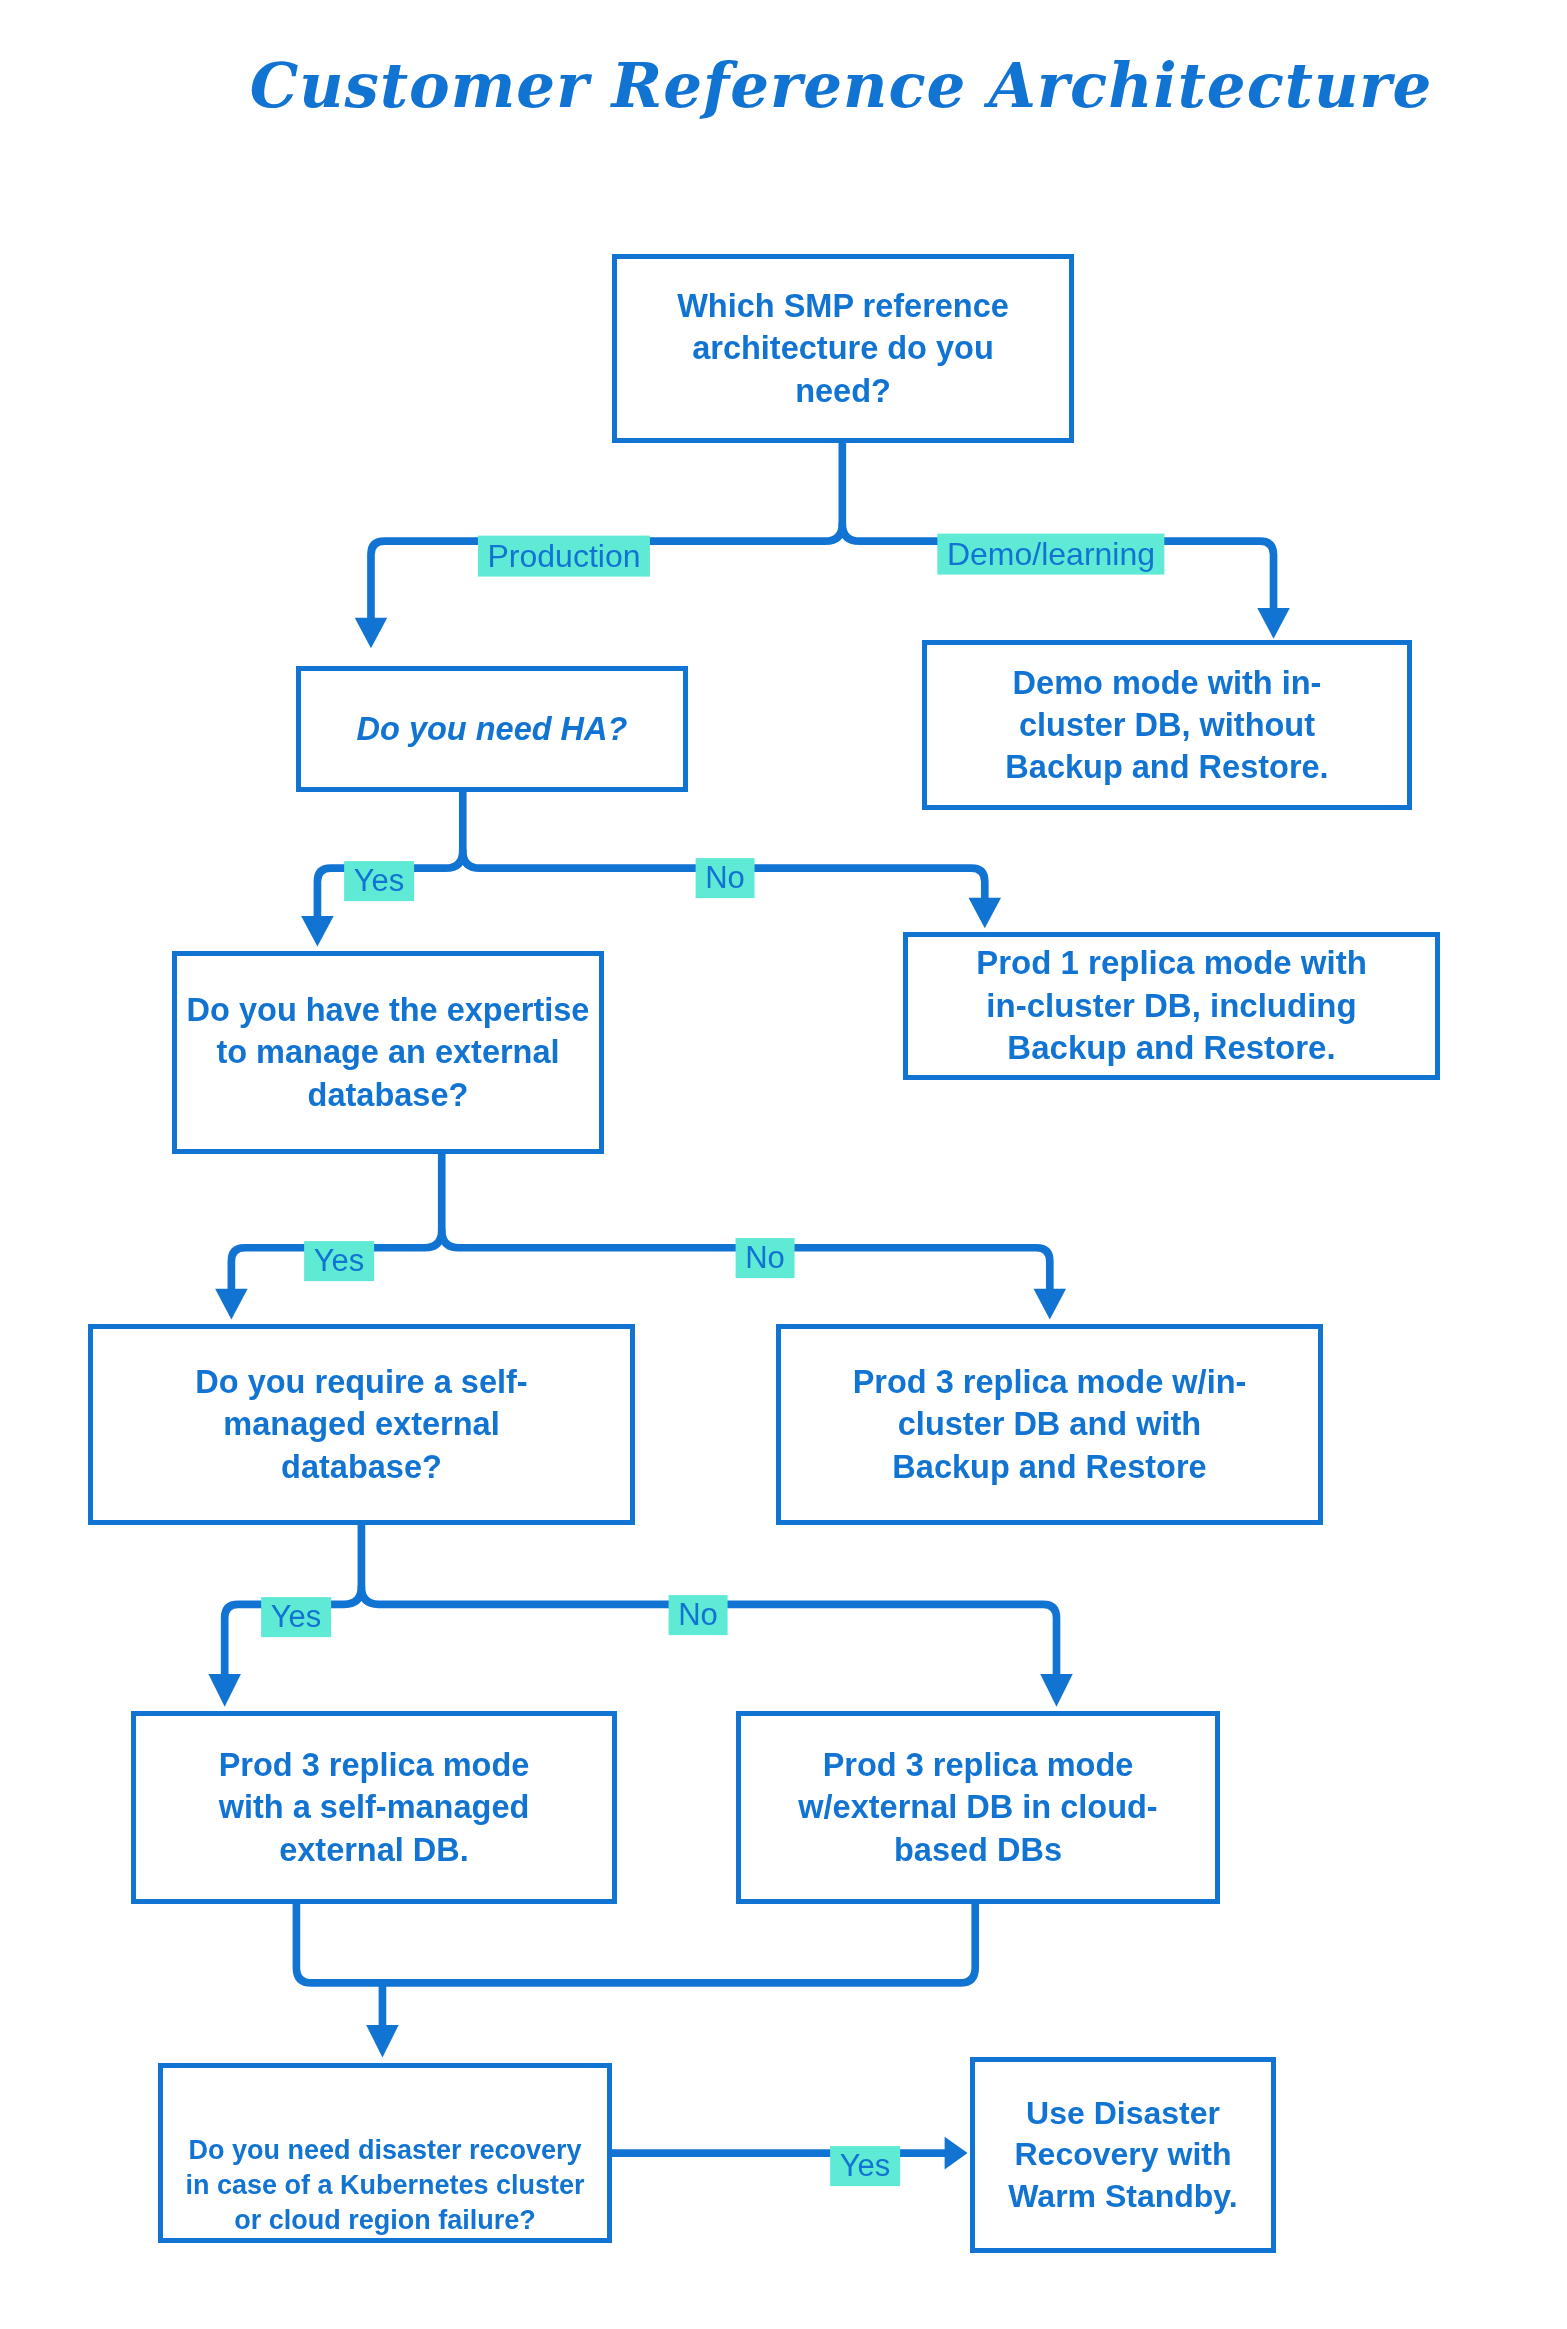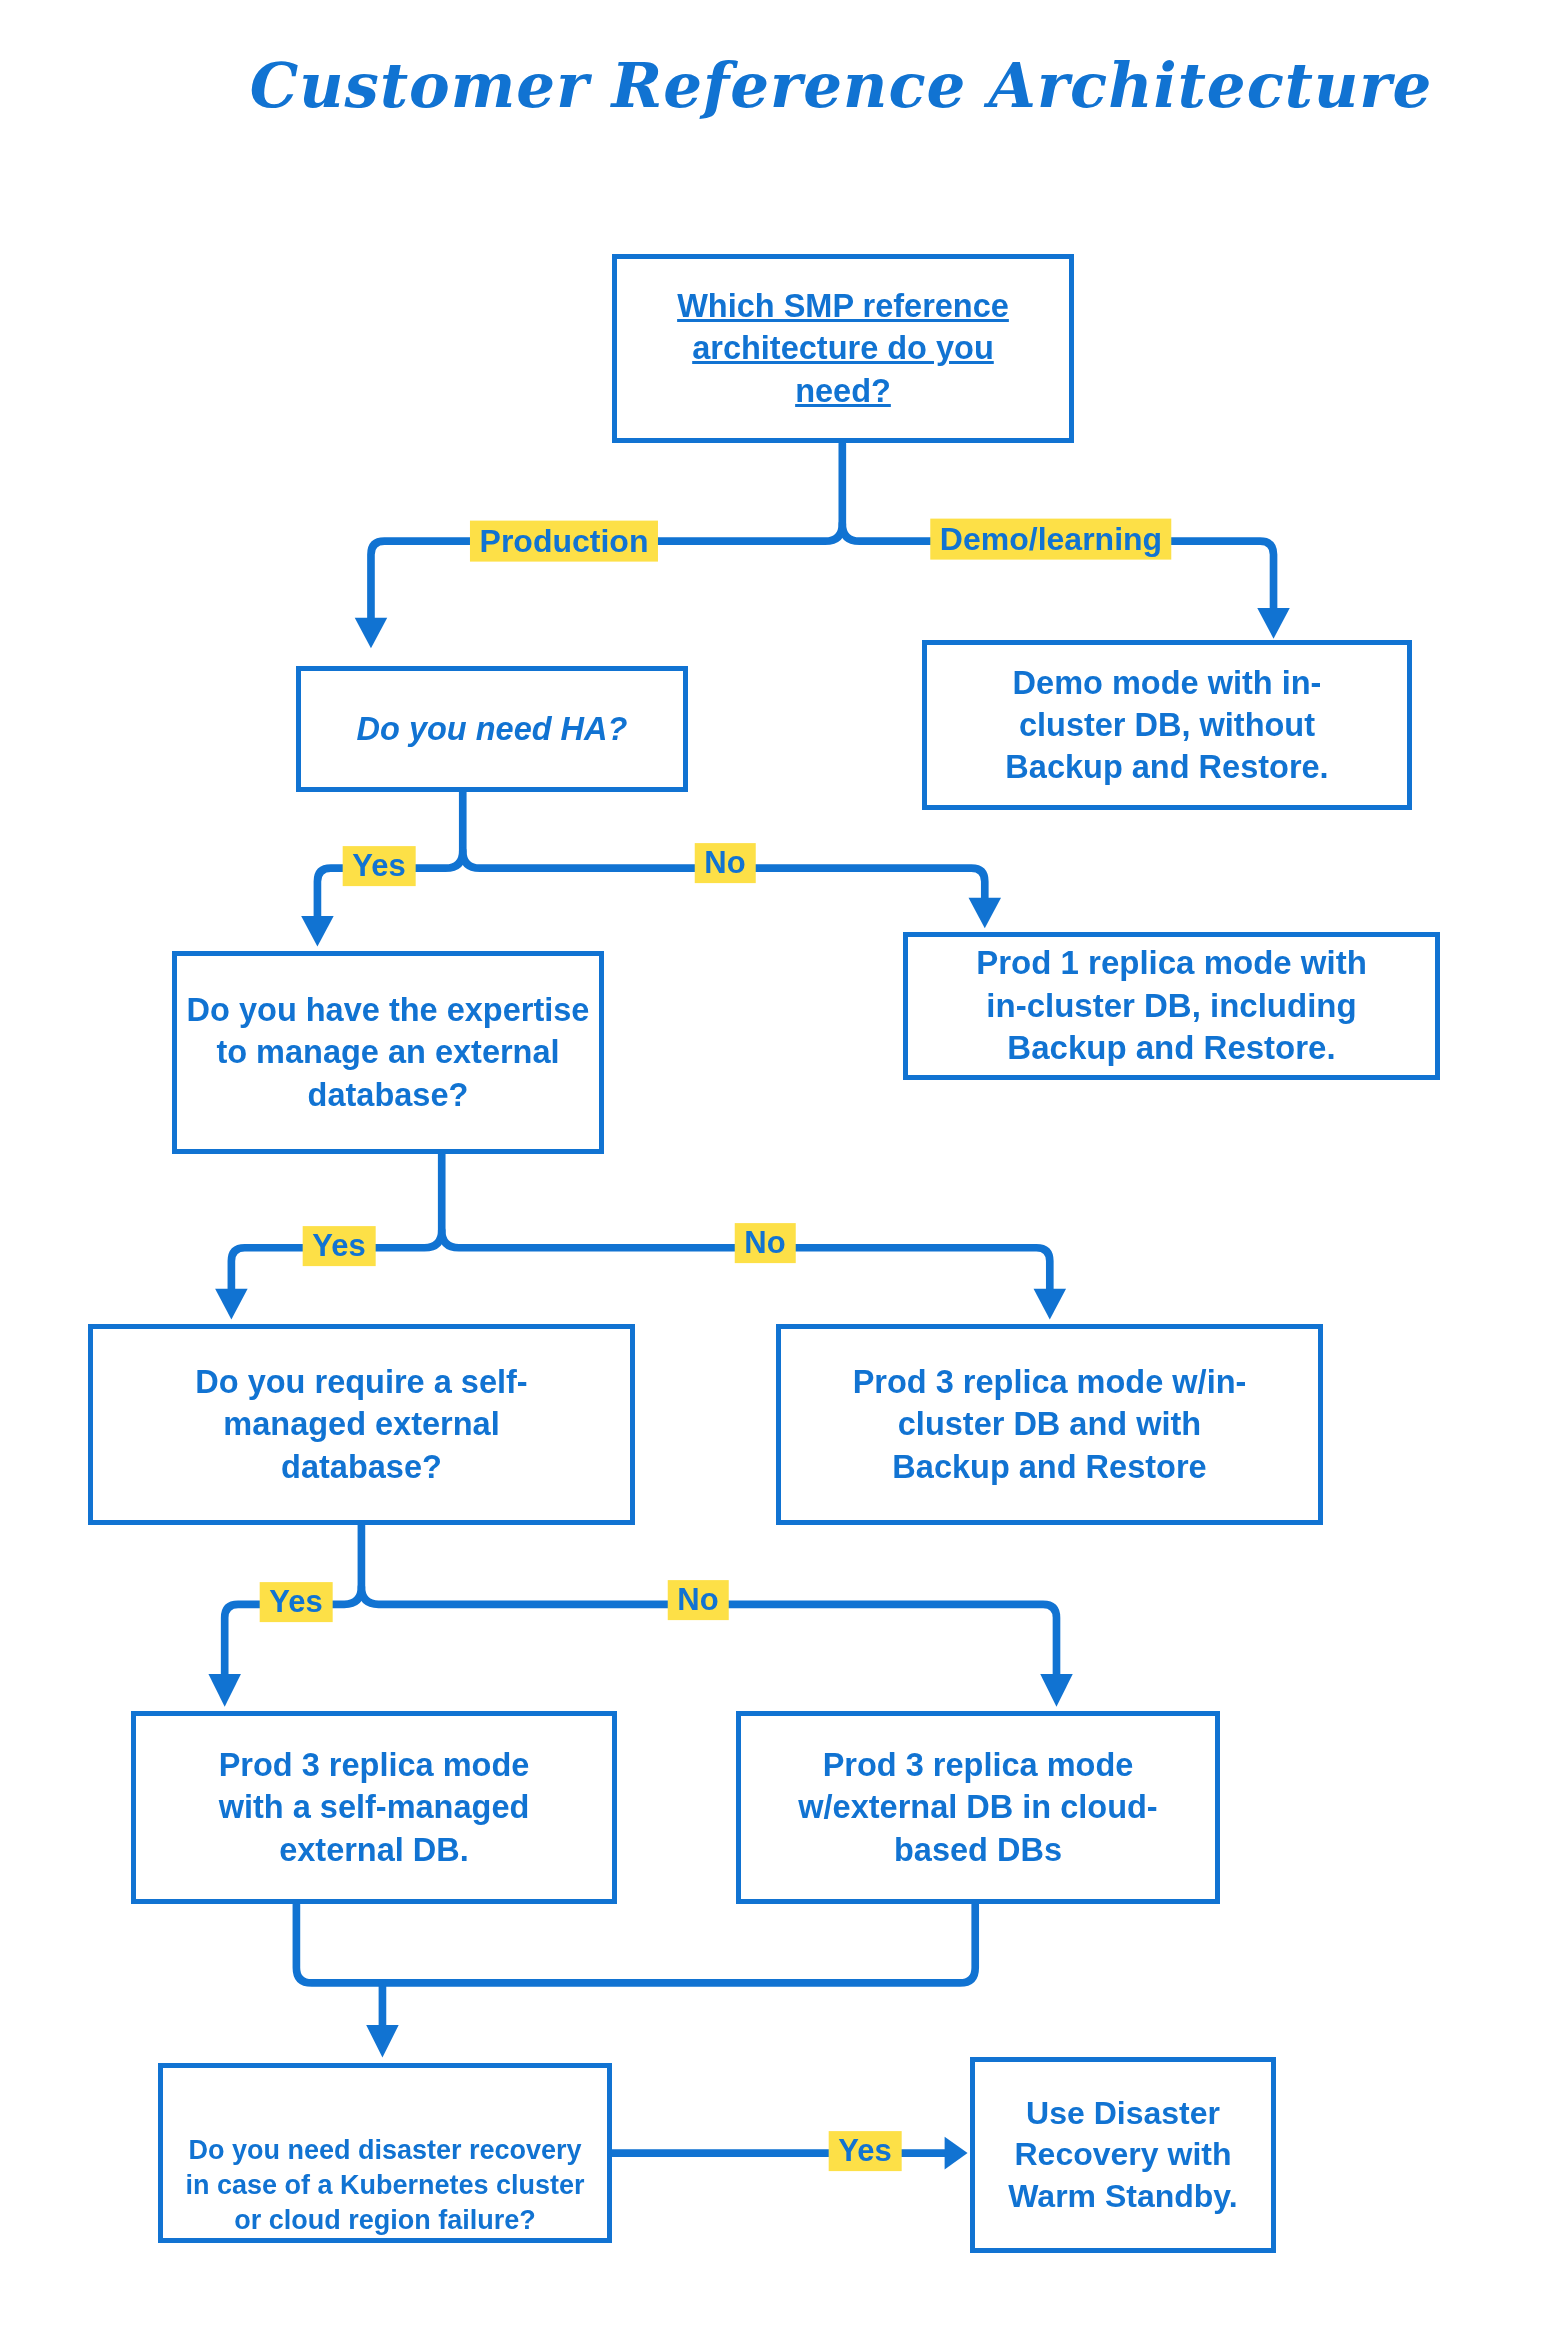--- a/index.html
+++ b/index.html
@@ -54,26 +54,27 @@
     display:flex;
     align-items:center;
     justify-content:center;
     text-align:center;
     line-height:1.3;
   }
   .node .txt{white-space:pre-line;}
   .edge-label{
     position:absolute;
     transform:translate(-50%,-50%);
-    background:#fde047;
+    background:#5eead4;
     color:var(--blue);
     font-size:31px;
-    font-weight:700;
+    font-weight:400;
     padding:1.9px 9.6px;
     white-space:nowrap;
+    margin-top:15px;
   }
 </style>
 </head>
 <body>
 
 <div id="canvas">
 
   <div id="title">Customer Reference Architecture</div>
 
   <svg id="wires" viewBox="0 0 1640 2437" xmlns="http://www.w3.org/2000/svg">
@@ -113,21 +114,21 @@
   <span class="edge-label" style="left:564px;top:541px;font-size:32px;">Production</span>
   <span class="edge-label" style="left:1051px;top:539px;font-size:32px;">Demo/learning</span>
   <span class="edge-label" style="left:379px;top:866px;">Yes</span>
   <span class="edge-label" style="left:725px;top:863px;">No</span>
   <span class="edge-label" style="left:339px;top:1246px;">Yes</span>
   <span class="edge-label" style="left:765px;top:1243px;">No</span>
   <span class="edge-label" style="left:296px;top:1602px;">Yes</span>
   <span class="edge-label" style="left:698px;top:1600px;">No</span>
   <span class="edge-label" style="left:865px;top:2151px;">Yes</span>
 
-  <div class="node" style="left:612px;top:254px;width:462px;height:189px;font-size:32.5px;text-decoration:underline;">
+  <div class="node" style="left:612px;top:254px;width:462px;height:189px;font-size:32.5px;">
     <span class="txt">Which SMP reference
 architecture do you
 need?</span>
   </div>
 
   <div class="node" style="left:296px;top:666px;width:392px;height:126px;font-size:32.5px;font-style:italic;">
     <span class="txt">Do you need HA?</span>
   </div>
 
   <div class="node" style="left:922px;top:640px;width:490px;height:170px;font-size:32.5px;">

